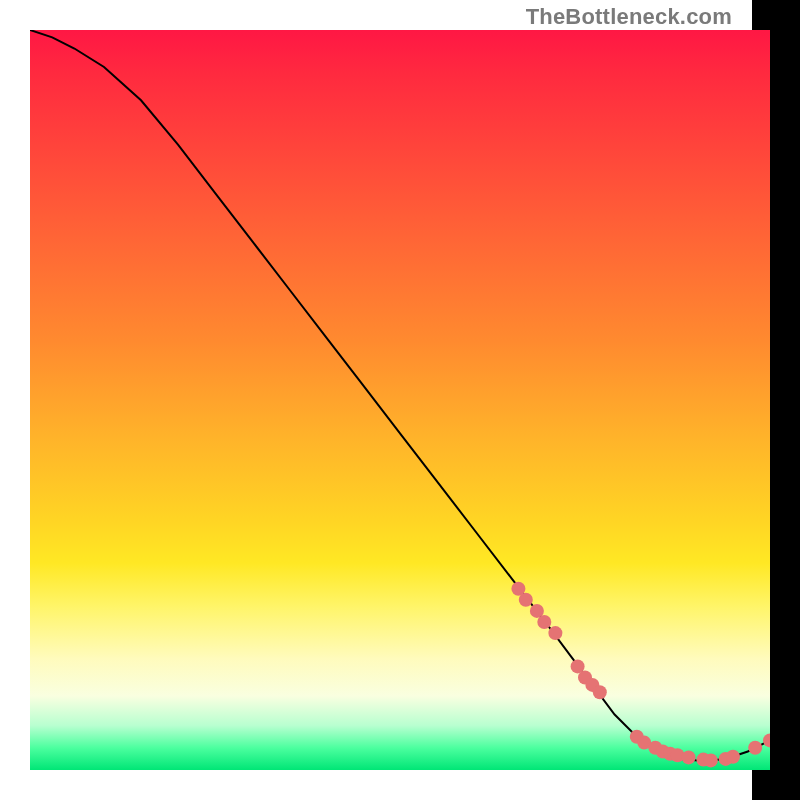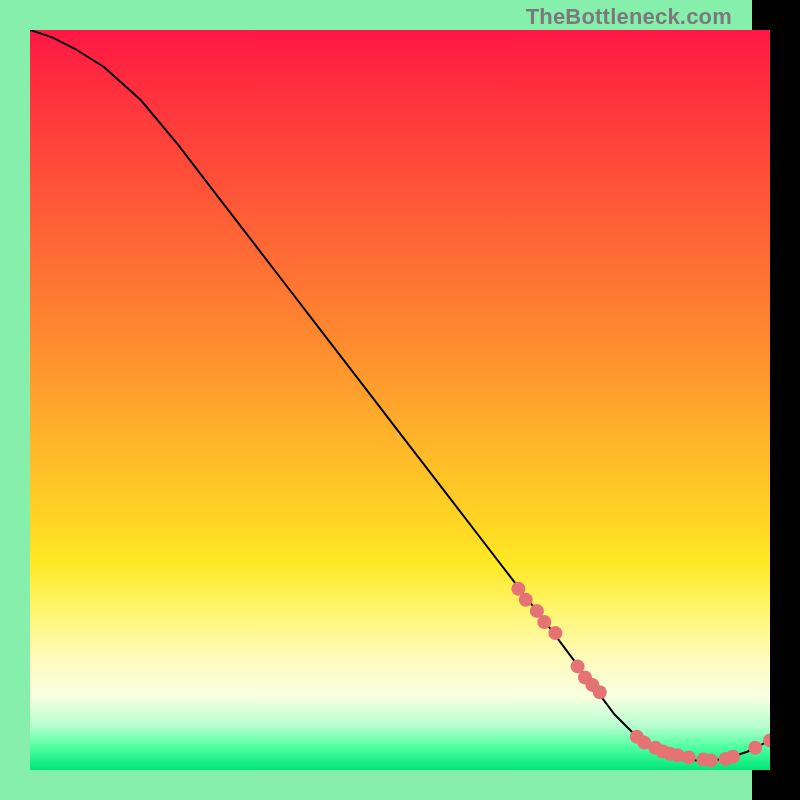--- a/index.html
+++ b/index.html
@@ -8,21 +8,21 @@
     width: 800px;
     height: 800px;
     background: #000;
     font-family: Arial, Helvetica, sans-serif;
     overflow: hidden;
   }
   .wrap {
     position: relative;
     width: 752px;
     height: 800px;
-    background: #86efac;
+    background: #ffffff;
   }
   .watermark {
     position: absolute;
     top: 4px;
     right: 20px;
     color: #7a7a7a;
     font-size: 22px;
     font-weight: 600;
     letter-spacing: 0.2px;
     z-index: 5;

